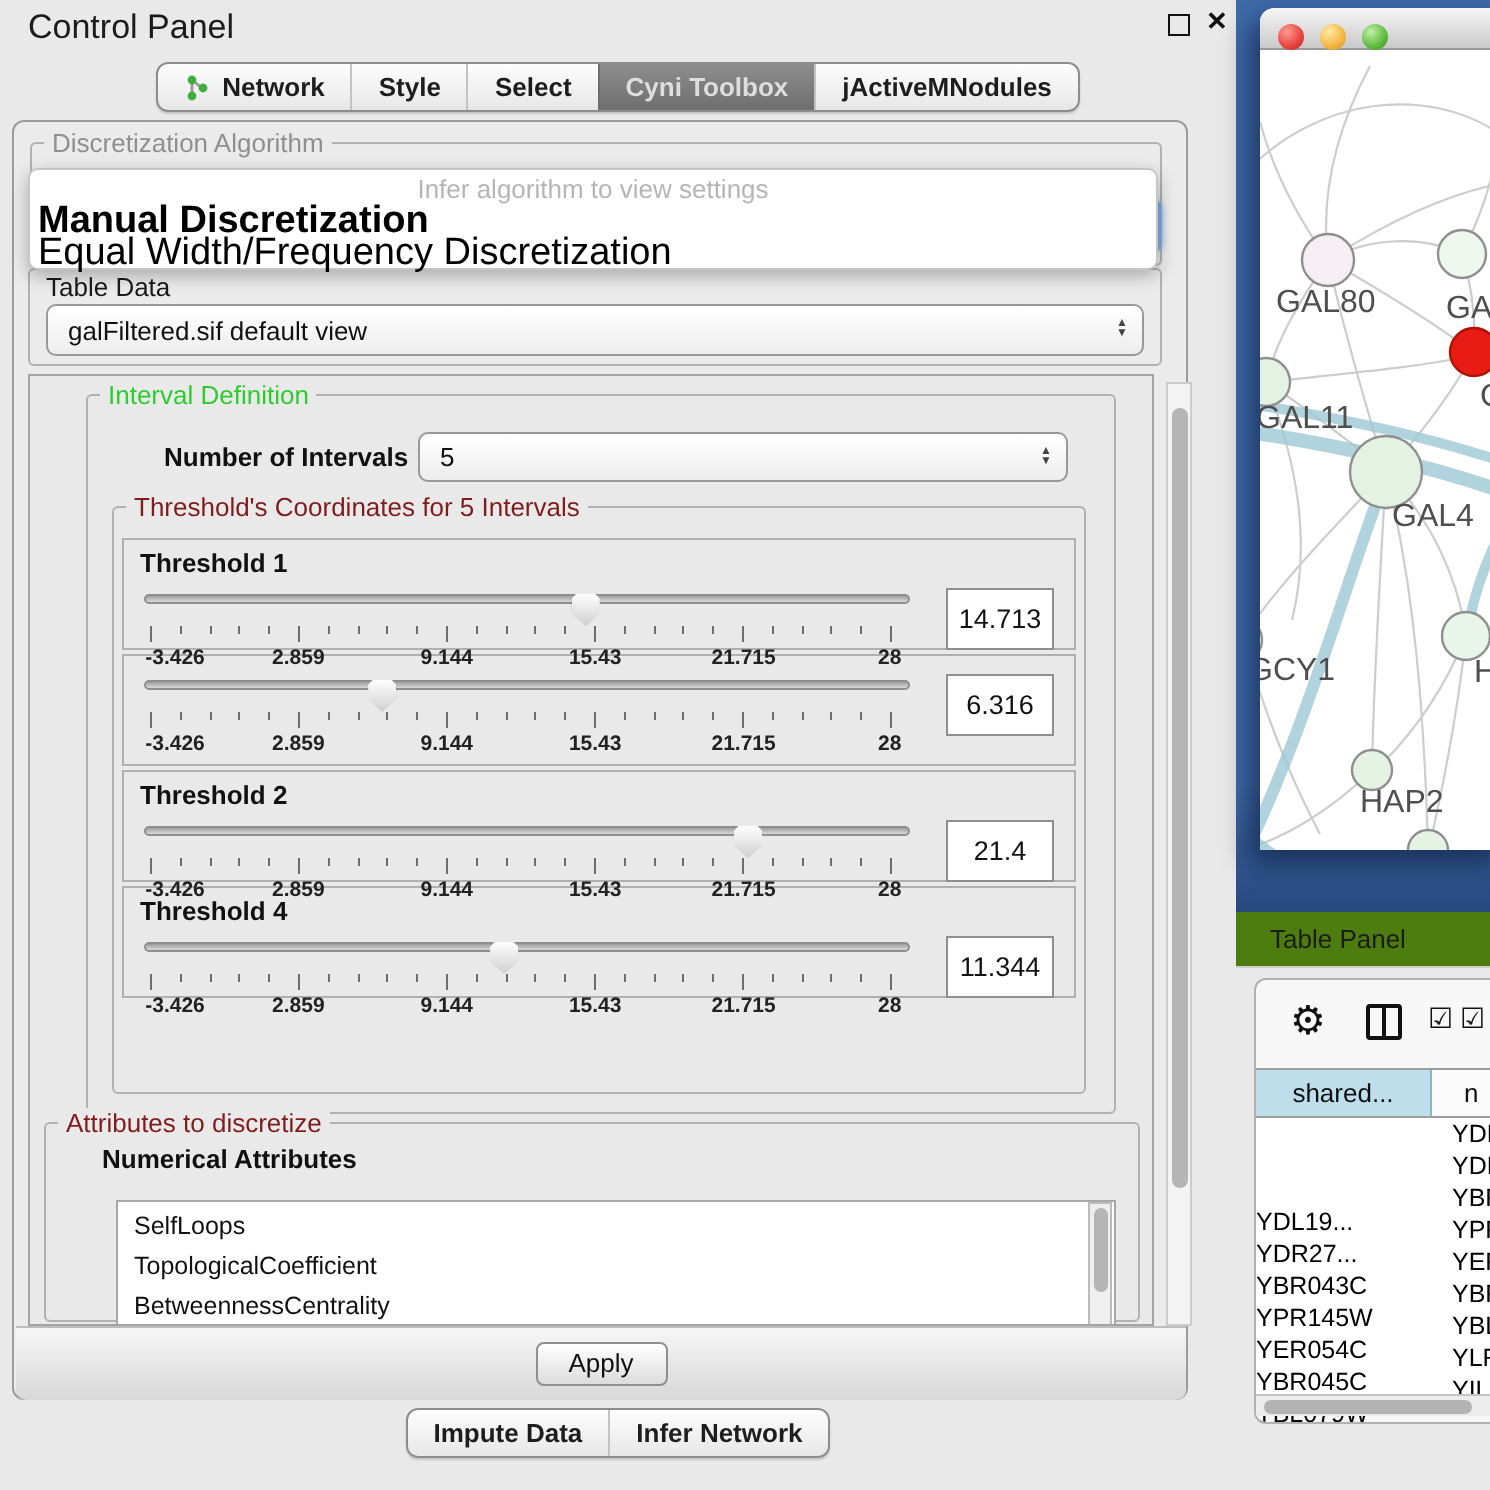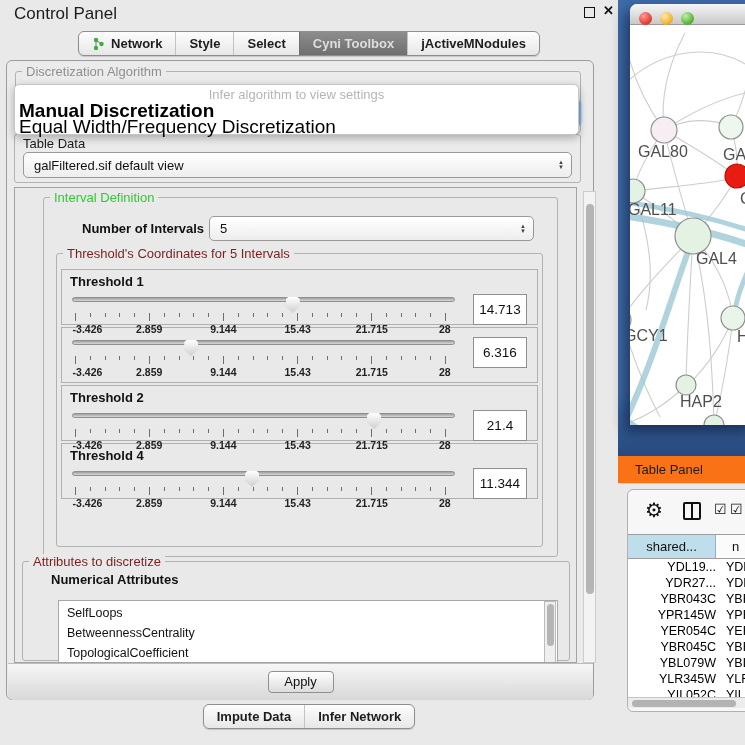--- a/index.html
+++ b/index.html
@@ -101,36 +101,36 @@
           background:#fff;overflow:hidden;box-shadow:-5px 6px 14px rgba(0,0,25,.5);}
   .nw-titlebar{position:absolute;left:0;top:0;width:100%;height:21px;
                background:linear-gradient(#f6f6f6,#c9c9c9);border-bottom:1px solid #9a9a9a;border-radius:7px 0 0 0;}
   .light{position:absolute;top:8px;width:13px;height:13px;border-radius:50%;}
   .l-red{left:9px;background:radial-gradient(circle at 35% 30%,#ff9b92,#e6433c 60%,#b5241d);}
   .l-yel{left:30px;background:radial-gradient(circle at 35% 30%,#ffe9a8,#f3b53e 60%,#cf8f1c);}
   .l-grn{left:51px;background:radial-gradient(circle at 35% 30%,#c0f0a8,#5eba3d 60%,#3f8f25);}
   .canvas{position:absolute;left:0;top:21px;width:125px;height:400px;background:#fff;overflow:hidden;}
   .node-label{position:absolute;font-size:16px;color:#4f4f4f;white-space:nowrap;}
 
-  .tp-head{position:absolute;left:618px;top:456px;width:127px;height:28px;background:#f97316;border-bottom:1px solid #cfcfcf;}
+  .tp-head{position:absolute;left:618px;top:456px;width:127px;height:28px;background:#4d7c0f;border-bottom:1px solid #cfcfcf;}
   .tp-title{position:absolute;left:17px;top:6px;font-size:13px;color:#1c1c1c;}
   .tp-box{position:absolute;left:627px;top:489px;width:126px;height:223px;border:1px solid #b1b1b1;border-radius:6px;background:#f7f7f7;overflow:hidden;}
   .tp-toolbar{position:absolute;left:0;top:0;width:100%;height:44px;}
   .gear{position:absolute;left:17px;top:8px;font-size:20px;color:#111;}
   .split-ic{position:absolute;left:55px;top:12px;width:18px;height:18px;border:2px solid #111;border-radius:2px;}
   .split-ic::after{content:"";position:absolute;left:6px;top:0;width:2px;height:14px;background:#111;}
   .chk{position:absolute;top:11px;font-size:14px;color:#111;}
   .grid{position:absolute;left:0;top:44px;width:160px;}
   .ghead{display:flex;height:25px;border-top:1px solid #9e9e9e;border-bottom:1px solid #9e9e9e;}
   .ghead .h1{width:88px;background:#bfdeec;border-right:1px solid #8fb2c4;font-size:13px;color:#111;
              text-align:center;line-height:24px;}
   .ghead .h2{flex:1;background:#fbfbfb;font-size:13px;color:#111;padding-left:16px;line-height:24px;}
   .gbody{background:#fff;}
   .trow{display:flex;height:16px;}
-  .trow .c1{width:88px;text-align:right;font-size:12.5px;color:#000;line-height:16px;}
+  .trow .c1{width:88px;text-align:left;font-size:12.5px;color:#000;line-height:16px;margin-top:44px;}
   .trow .c2{flex:1;padding-left:10px;font-size:12.5px;color:#000;line-height:16px;}
   .hsb{position:absolute;left:0px;top:207px;width:126px;height:11px;background:#ececec;border-top:1px solid #c5c5c5;}
   .hsb i{position:absolute;left:4px;top:1.5px;width:104px;height:7px;background:#b3b3b3;border-radius:4px;}
 </style>
 </head>
 <body>
 
 <div id="root">
 
   <div class="cp-titlebar">
@@ -399,22 +399,22 @@
             </div>
           </div>
         </div>
       </div>
 
       <div class="attr-group">
         <span class="gtitle gt-blue">Attributes to discretize</span>
         <span class="attr-label">Numerical Attributes</span>
         <ul class="attr-list">
             <li>SelfLoops</li>
+            <li>TopologicalCoefficient</li>
             <li>BetweennessCentrality</li>
-            <li>TopologicalCoefficient</li>
           </ul>
         <div class="list-sb">
             <i></i>
           </div>
       </div>
     </div>
 
     <div class="main-sb">
         <i></i>
       </div>

